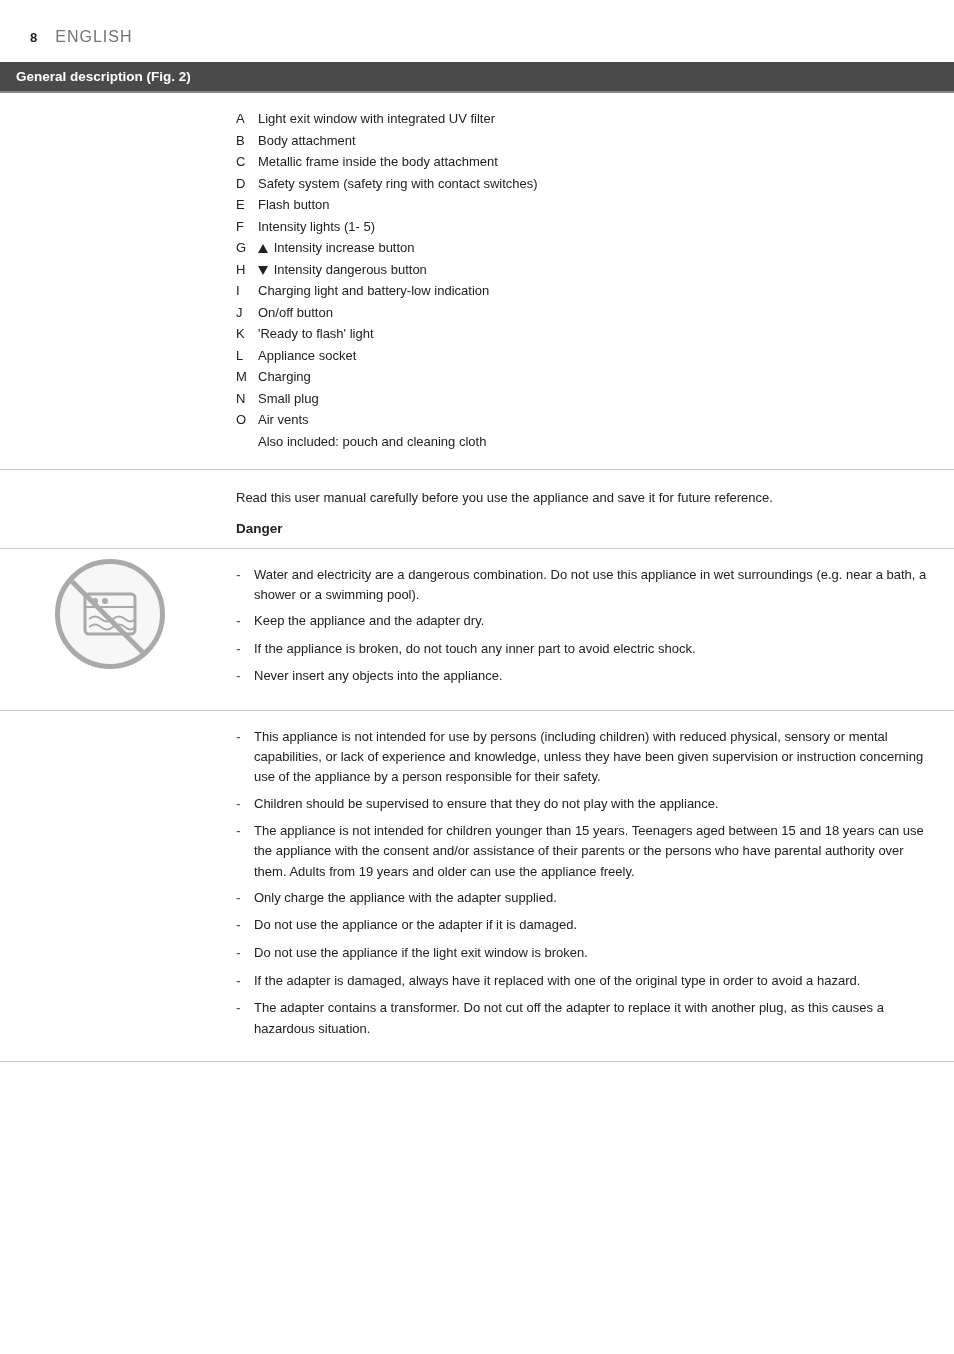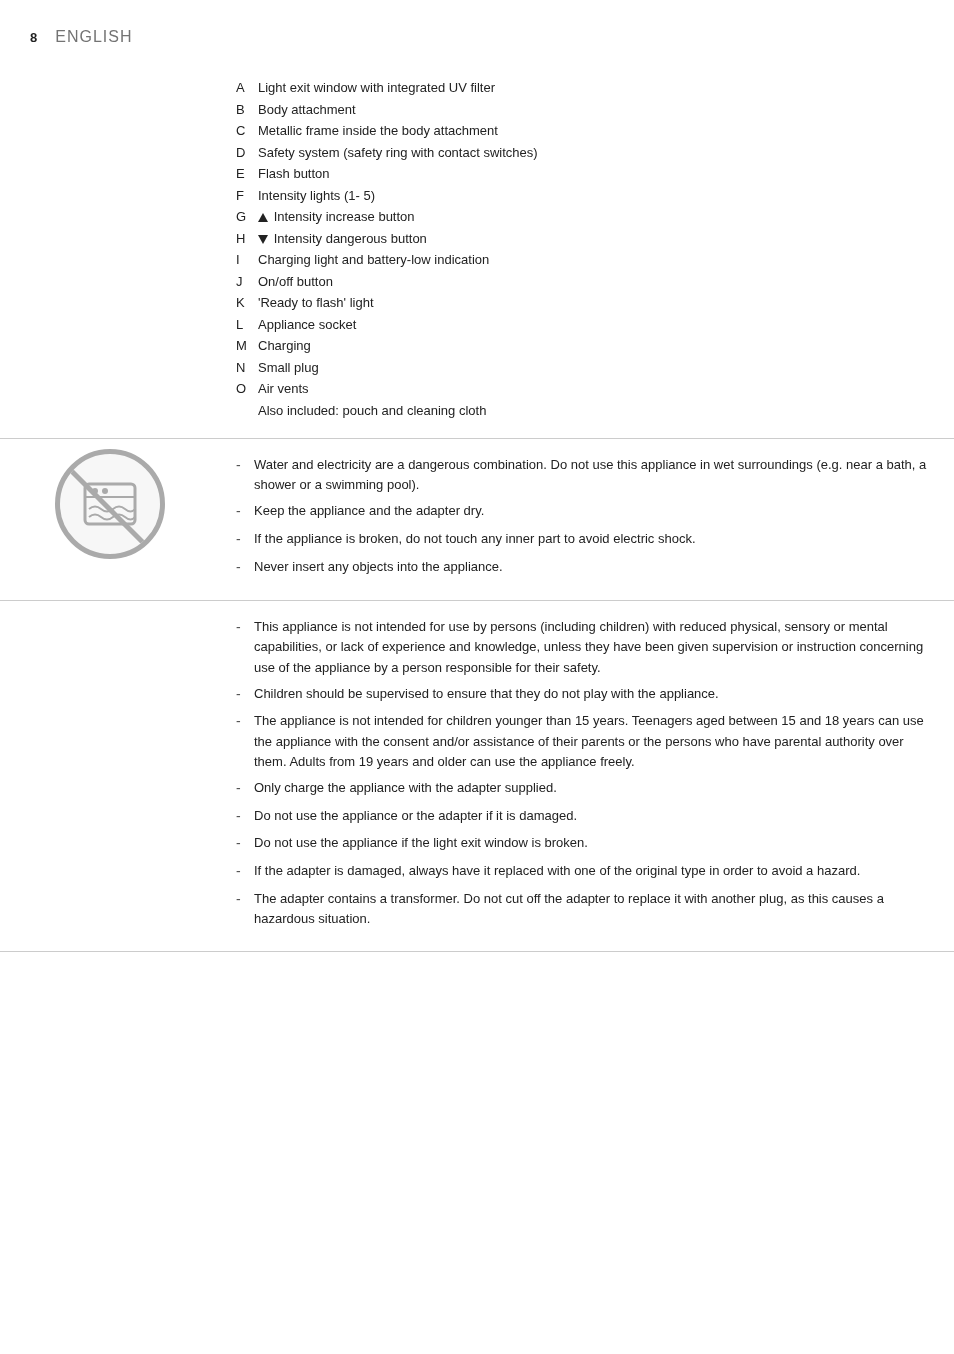--- a/index.html
+++ b/index.html
@@ -192,20 +192,25 @@
 <div class="page">
 
   <div class="page-header">
     <span class="page-number">8</span>
     <span class="page-lang">ENGLISH</span>
   </div>
 
   <table class="main-table">
 
     <tbody>
+        <tr class="section-header-row">
+      <td colspan="2">
+        <span>General description (Fig. 2)</span>
+      </td>
+    </tr>
 
     <tr class="content-row">
       <td class="left-col"></td>
       <td class="right-col">
         <ul class="desc-list">
           <li>
                 <span class="letter">A</span>
                 <span class="desc-text">Light exit window with integrated UV filter</span>
               </li>
           <li>
@@ -272,20 +277,29 @@
               </li>
           <li>
                 <span class="letter"></span>
                 <span class="desc-text">Also included: pouch and cleaning cloth</span>
               </li>
         </ul>
       </td>
     </tr>
 
 
+    <tr class="content-row">
+      <td class="left-col"></td>
+      <td class="right-col">
+        <div class="important-text">
+          <span>Read this user manual carefully before you use the appliance and save it for future reference.</span>
+        </div>
+        <div class="subsection-title">Danger</div>
+      </td>
+    </tr>
 
     <tr class="content-row">
       <td class="danger-icon-cell left-col">
         <div class="danger-circle">
 
           <svg class="appliance-svg" viewBox="0 0 70 70" xmlns="http://www.w3.org/2000/svg">
 
             <rect x="10" y="15" width="50" height="40" rx="4" fill="none" stroke="#aaa" stroke-width="3"></rect>
             <line x1="10" y1="28" x2="60" y2="28" stroke="#aaa" stroke-width="2"></line>
             <circle cx="20" cy="22" r="3" fill="#aaa"></circle>

